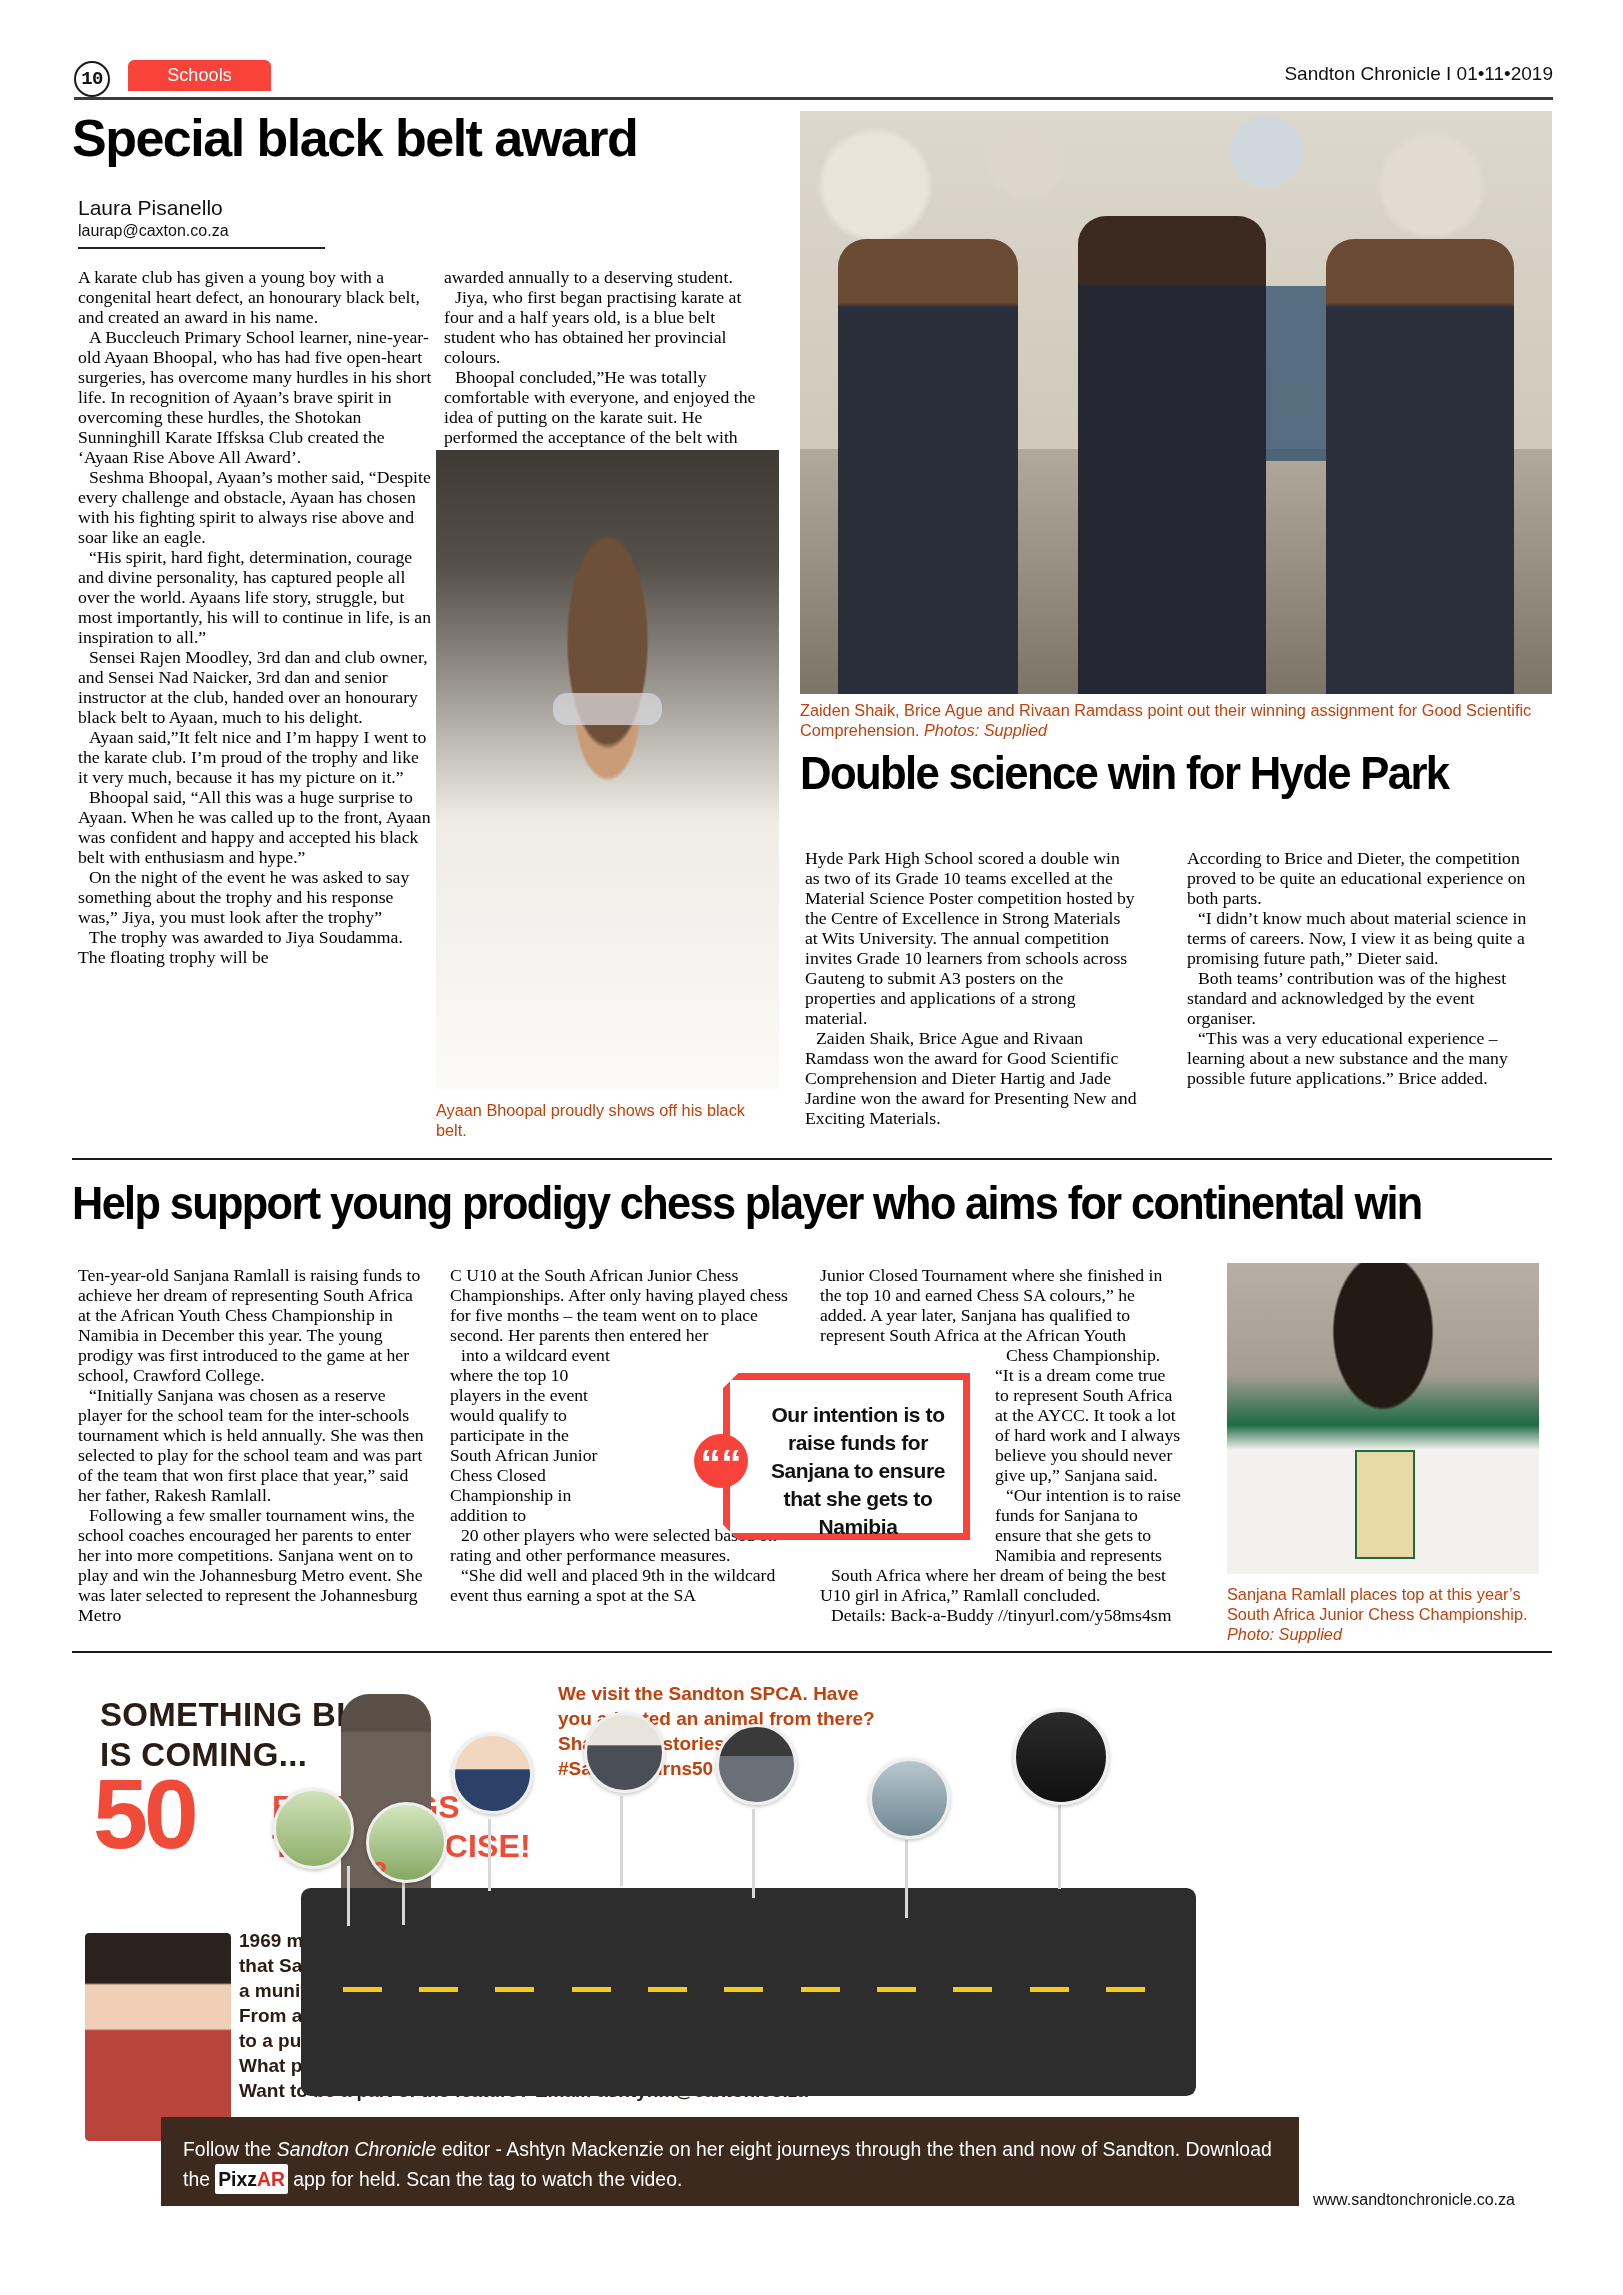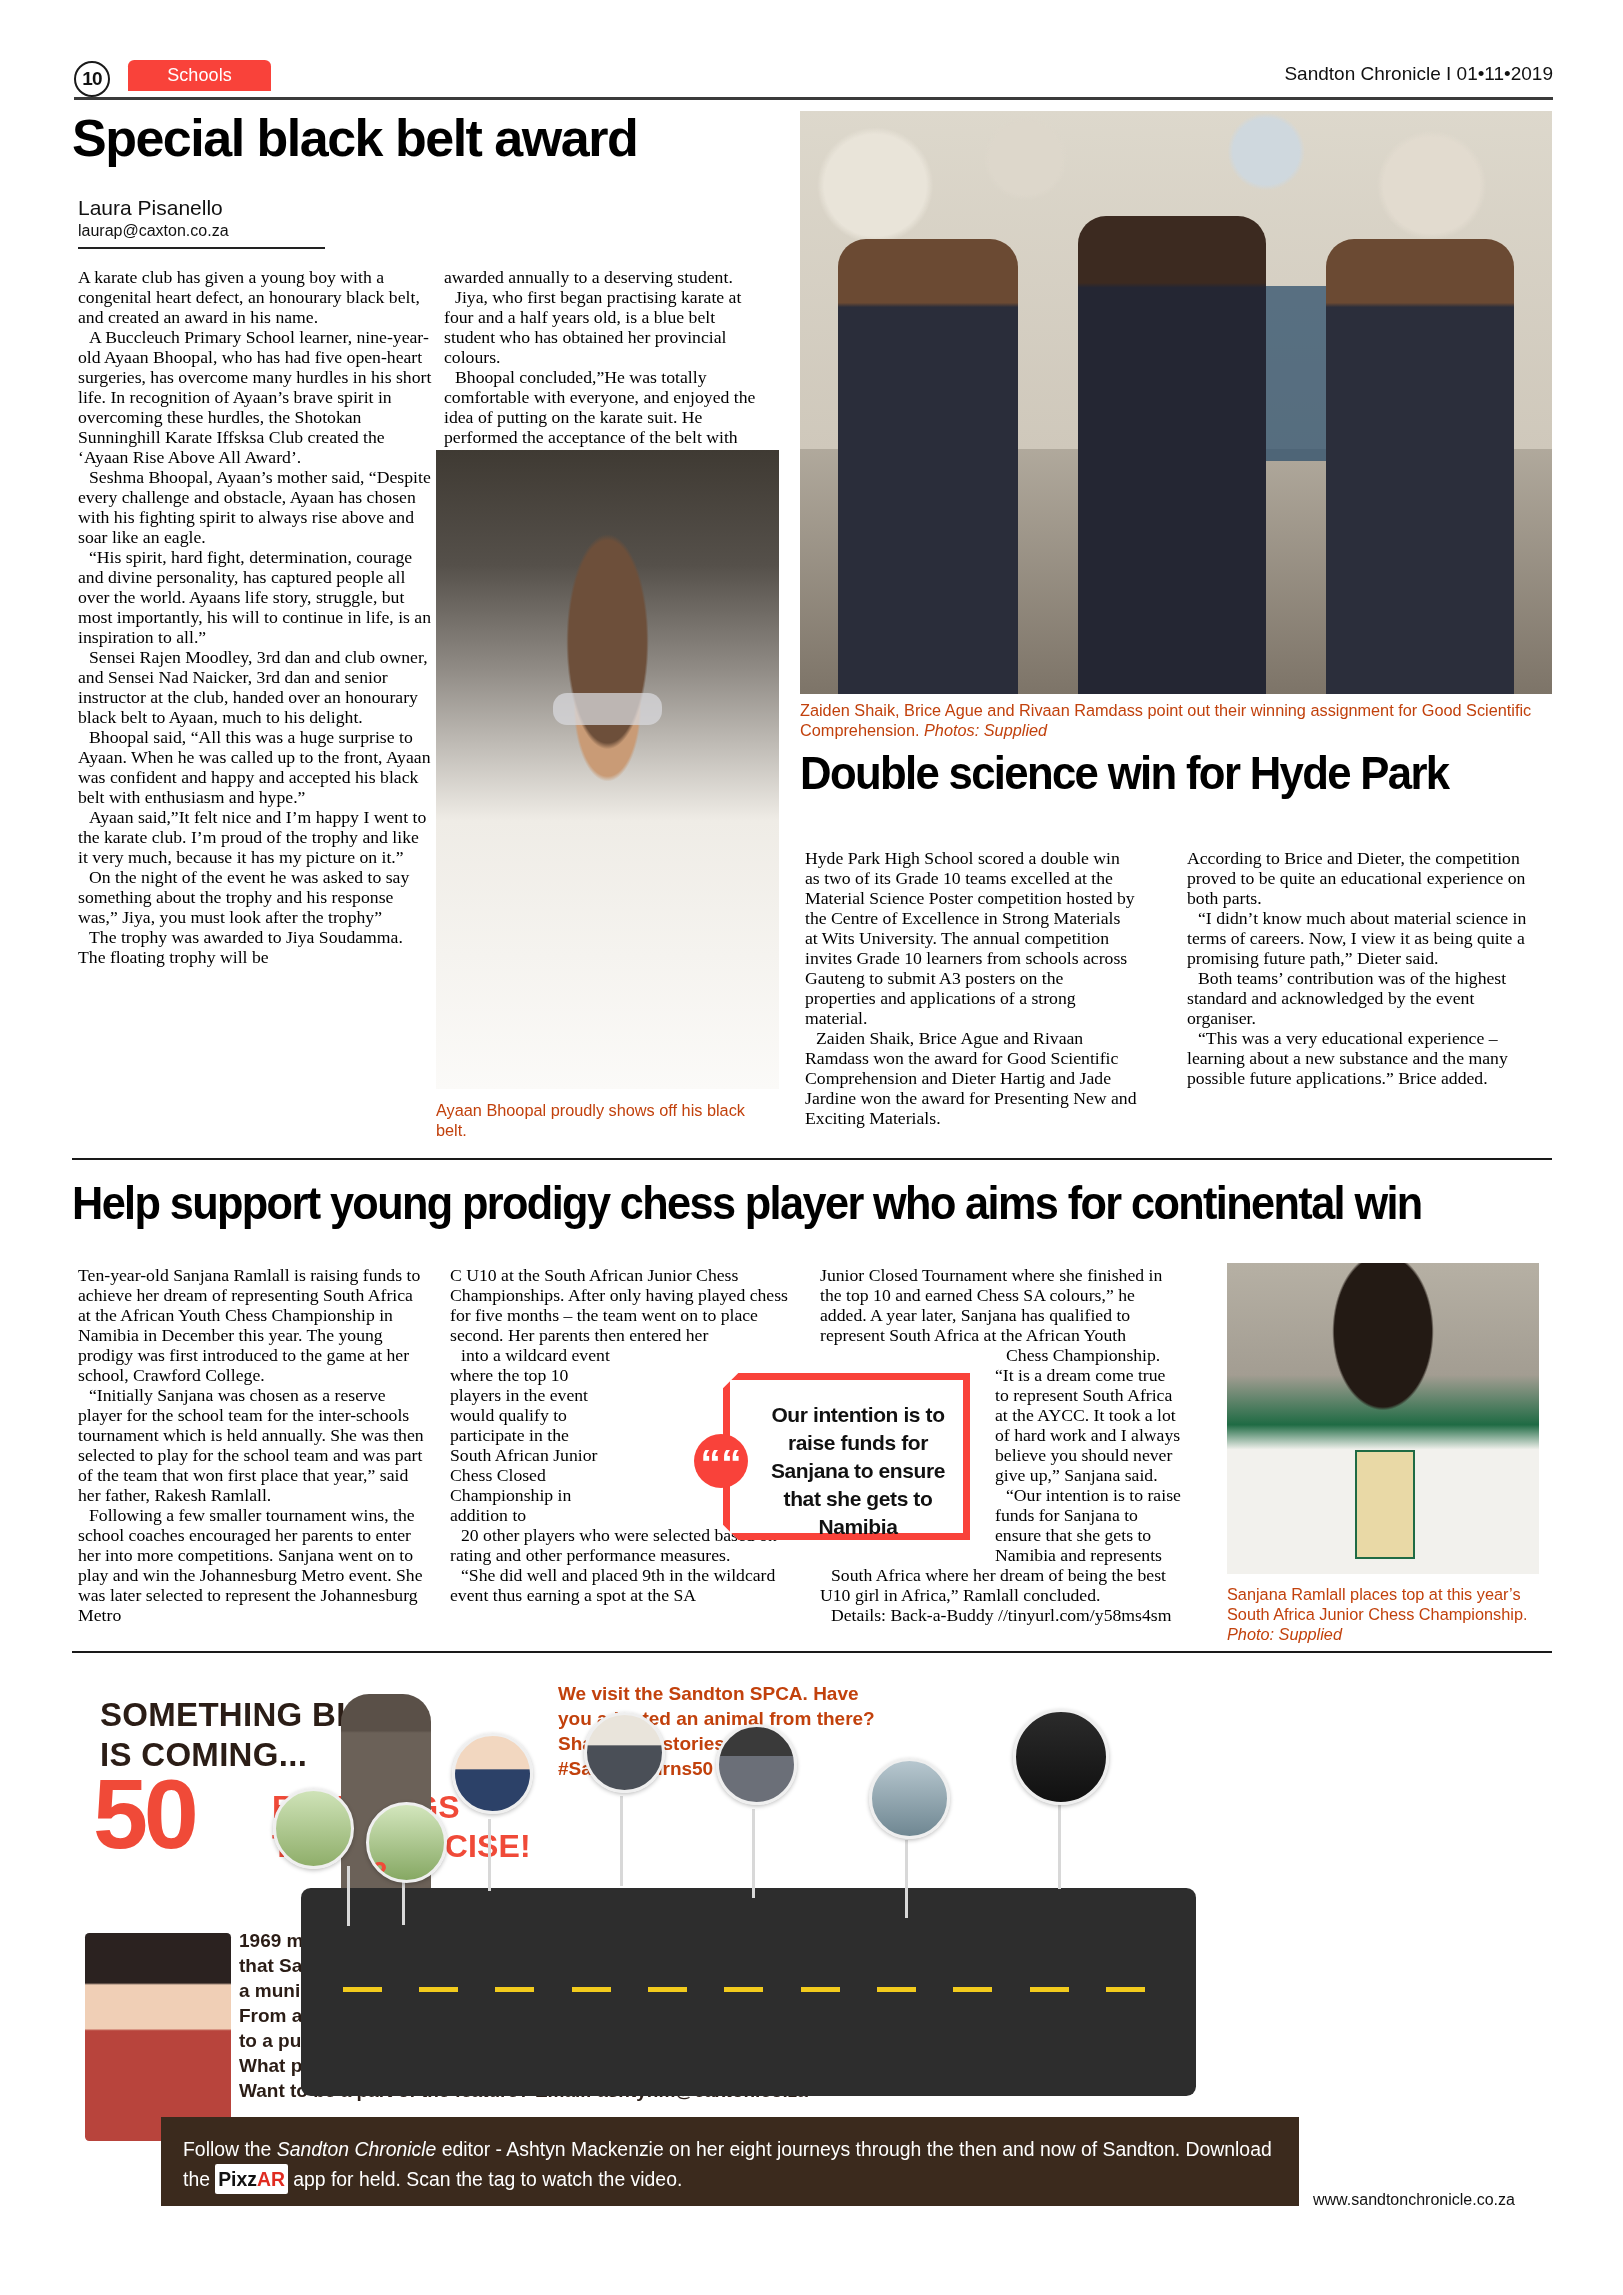--- a/index.html
+++ b/index.html
@@ -2,21 +2,21 @@
 <html style="font-size:11px"><head>
 <meta charset="utf-8">
 <style>
   html,body{margin:0;padding:0;background:#ffffff;}
   body{width:1624px;height:2295px;font-family:"Liberation Serif",serif;color:#000;-webkit-font-smoothing:antialiased;}
   .page{position:relative;width:1624px;height:2295px;overflow:hidden;background:#fff;}
 
   
   .masthead{position:absolute;left:74px;top:60px;width:1479px;height:37px;}
   .pagenum{position:absolute;left:0;top:1.4px;width:32px;height:32px;border:2.1px solid #1a1a1a;border-radius:50%;
-           display:flex;align-items:center;justify-content:center;font-family:Liberation Sans, sans-serif;
+           display:flex;align-items:center;justify-content:center;font-family:Liberation Mono, monospace;
            font-size:19px;font-weight:700;color:#111;letter-spacing:-0.7px;}
   .section-tag{position:absolute;left:54px;top:0px;width:143px;height:31px;background:#f9423a;border-radius:6.2px 6.2px 0 0;
                display:flex;align-items:center;justify-content:center;}
   .section-tag span{font-family:"Liberation Sans",sans-serif;font-size:18px;color:#fff;letter-spacing:0.1px;}
   .masthead-right{position:absolute;right:0;top:2.8px;font-family:"Liberation Sans",sans-serif;font-size:19px;
                   color:#111;white-space:nowrap;}
   .masthead-rule{position:absolute;left:74px;top:97px;width:1479px;height:2.8px;background:#3b3b3b;}
 
   
   .hl-1{position:absolute;left:72px;top:110px;width:708px;font-family:"Liberation Sans",sans-serif;
@@ -124,22 +124,22 @@
     <div class="mail">laurap@caxton.co.za</div>
     <div class="rule"></div>
   </div>
 
   <div class="col" style="left:78px;top:267px;width:354px;">
     <p class="first">A karate club has given a young boy with a congenital heart defect, an honourary black belt, and created an award in his name.</p>
     <p>A Buccleuch Primary School learner, nine-year-old Ayaan Bhoopal, who has had five open-heart surgeries, has overcome many hurdles in his short life. In recognition of Ayaan’s brave spirit in overcoming these hurdles, the Shotokan Sunninghill Karate Iffsksa Club created the ‘Ayaan Rise Above All Award’.</p>
     <p>Seshma Bhoopal, Ayaan’s mother said, “Despite every challenge and obstacle, Ayaan has chosen with his fighting spirit to always rise above and soar like an eagle.</p>
     <p>“His spirit, hard fight, determination, courage and divine personality, has captured people all over the world. Ayaans life story, struggle, but most importantly, his will to continue in life, is an inspiration to all.”</p>
     <p>Sensei Rajen Moodley, 3rd dan and club owner, and Sensei Nad Naicker, 3rd dan and senior instructor at the club, handed over an honourary black belt to Ayaan, much to his delight.</p>
+    <p>Ayaan said,”It felt nice and I’m happy I went to the karate club. I’m proud of the trophy and like it very much, because it has my picture on it.”</p>
     <p>Bhoopal said, “All this was a huge surprise to Ayaan. When he was called up to the front, Ayaan was confident and happy and accepted his black belt with enthusiasm and hype.”</p>
-    <p>Ayaan said,”It felt nice and I’m happy I went to the karate club. I’m proud of the trophy and like it very much, because it has my picture on it.”</p>
     <p>On the night of the event he was asked to say something about the trophy and his response was,” Jiya, you must look after the trophy”</p>
     <p>The trophy was awarded to Jiya Soudamma. The floating trophy will be</p>
   </div>
 
   <div class="col" style="left:444px;top:267px;width:326px;">
     <p class="first">awarded annually to a deserving student.</p>
     <p>Jiya, who first began practising karate at four and a half years old, is a blue belt student who has obtained her provincial colours.</p>
     <p>Bhoopal concluded,”He was totally comfortable with everyone, and enjoyed the idea of putting on the karate suit. He performed the acceptance of the belt with such grace, it brought tears to our eyes.”</p>
   </div>
 

